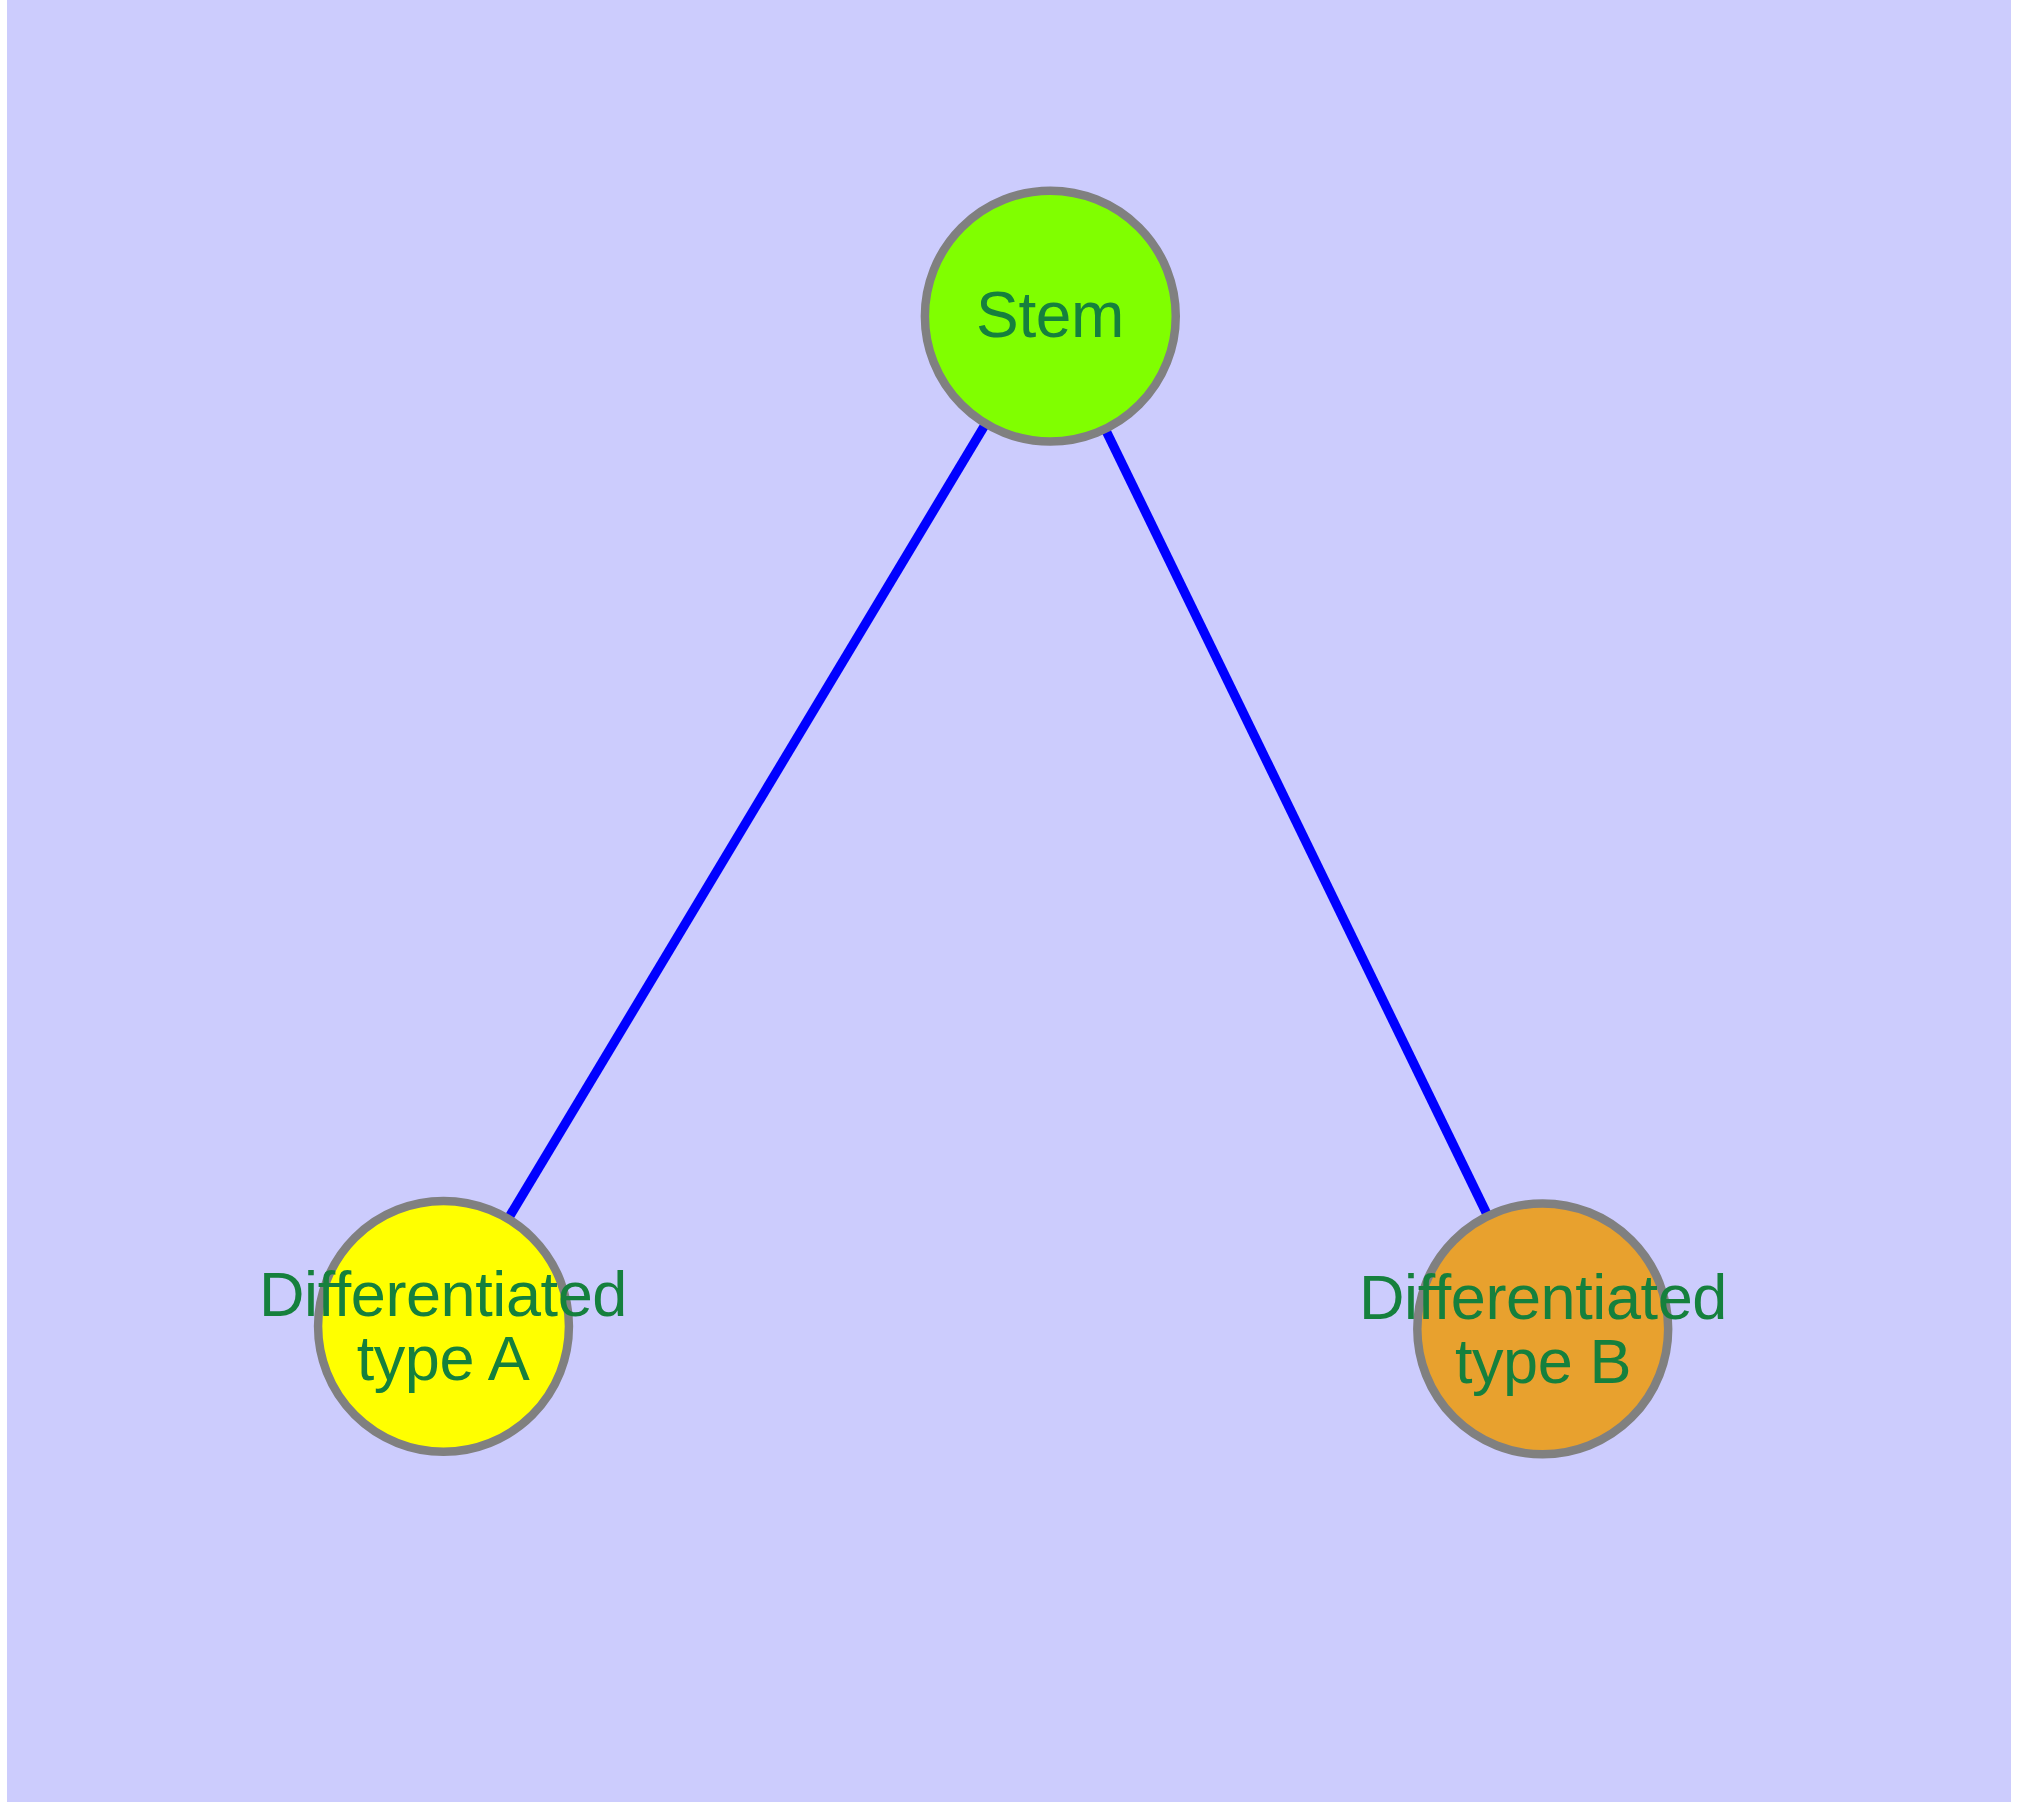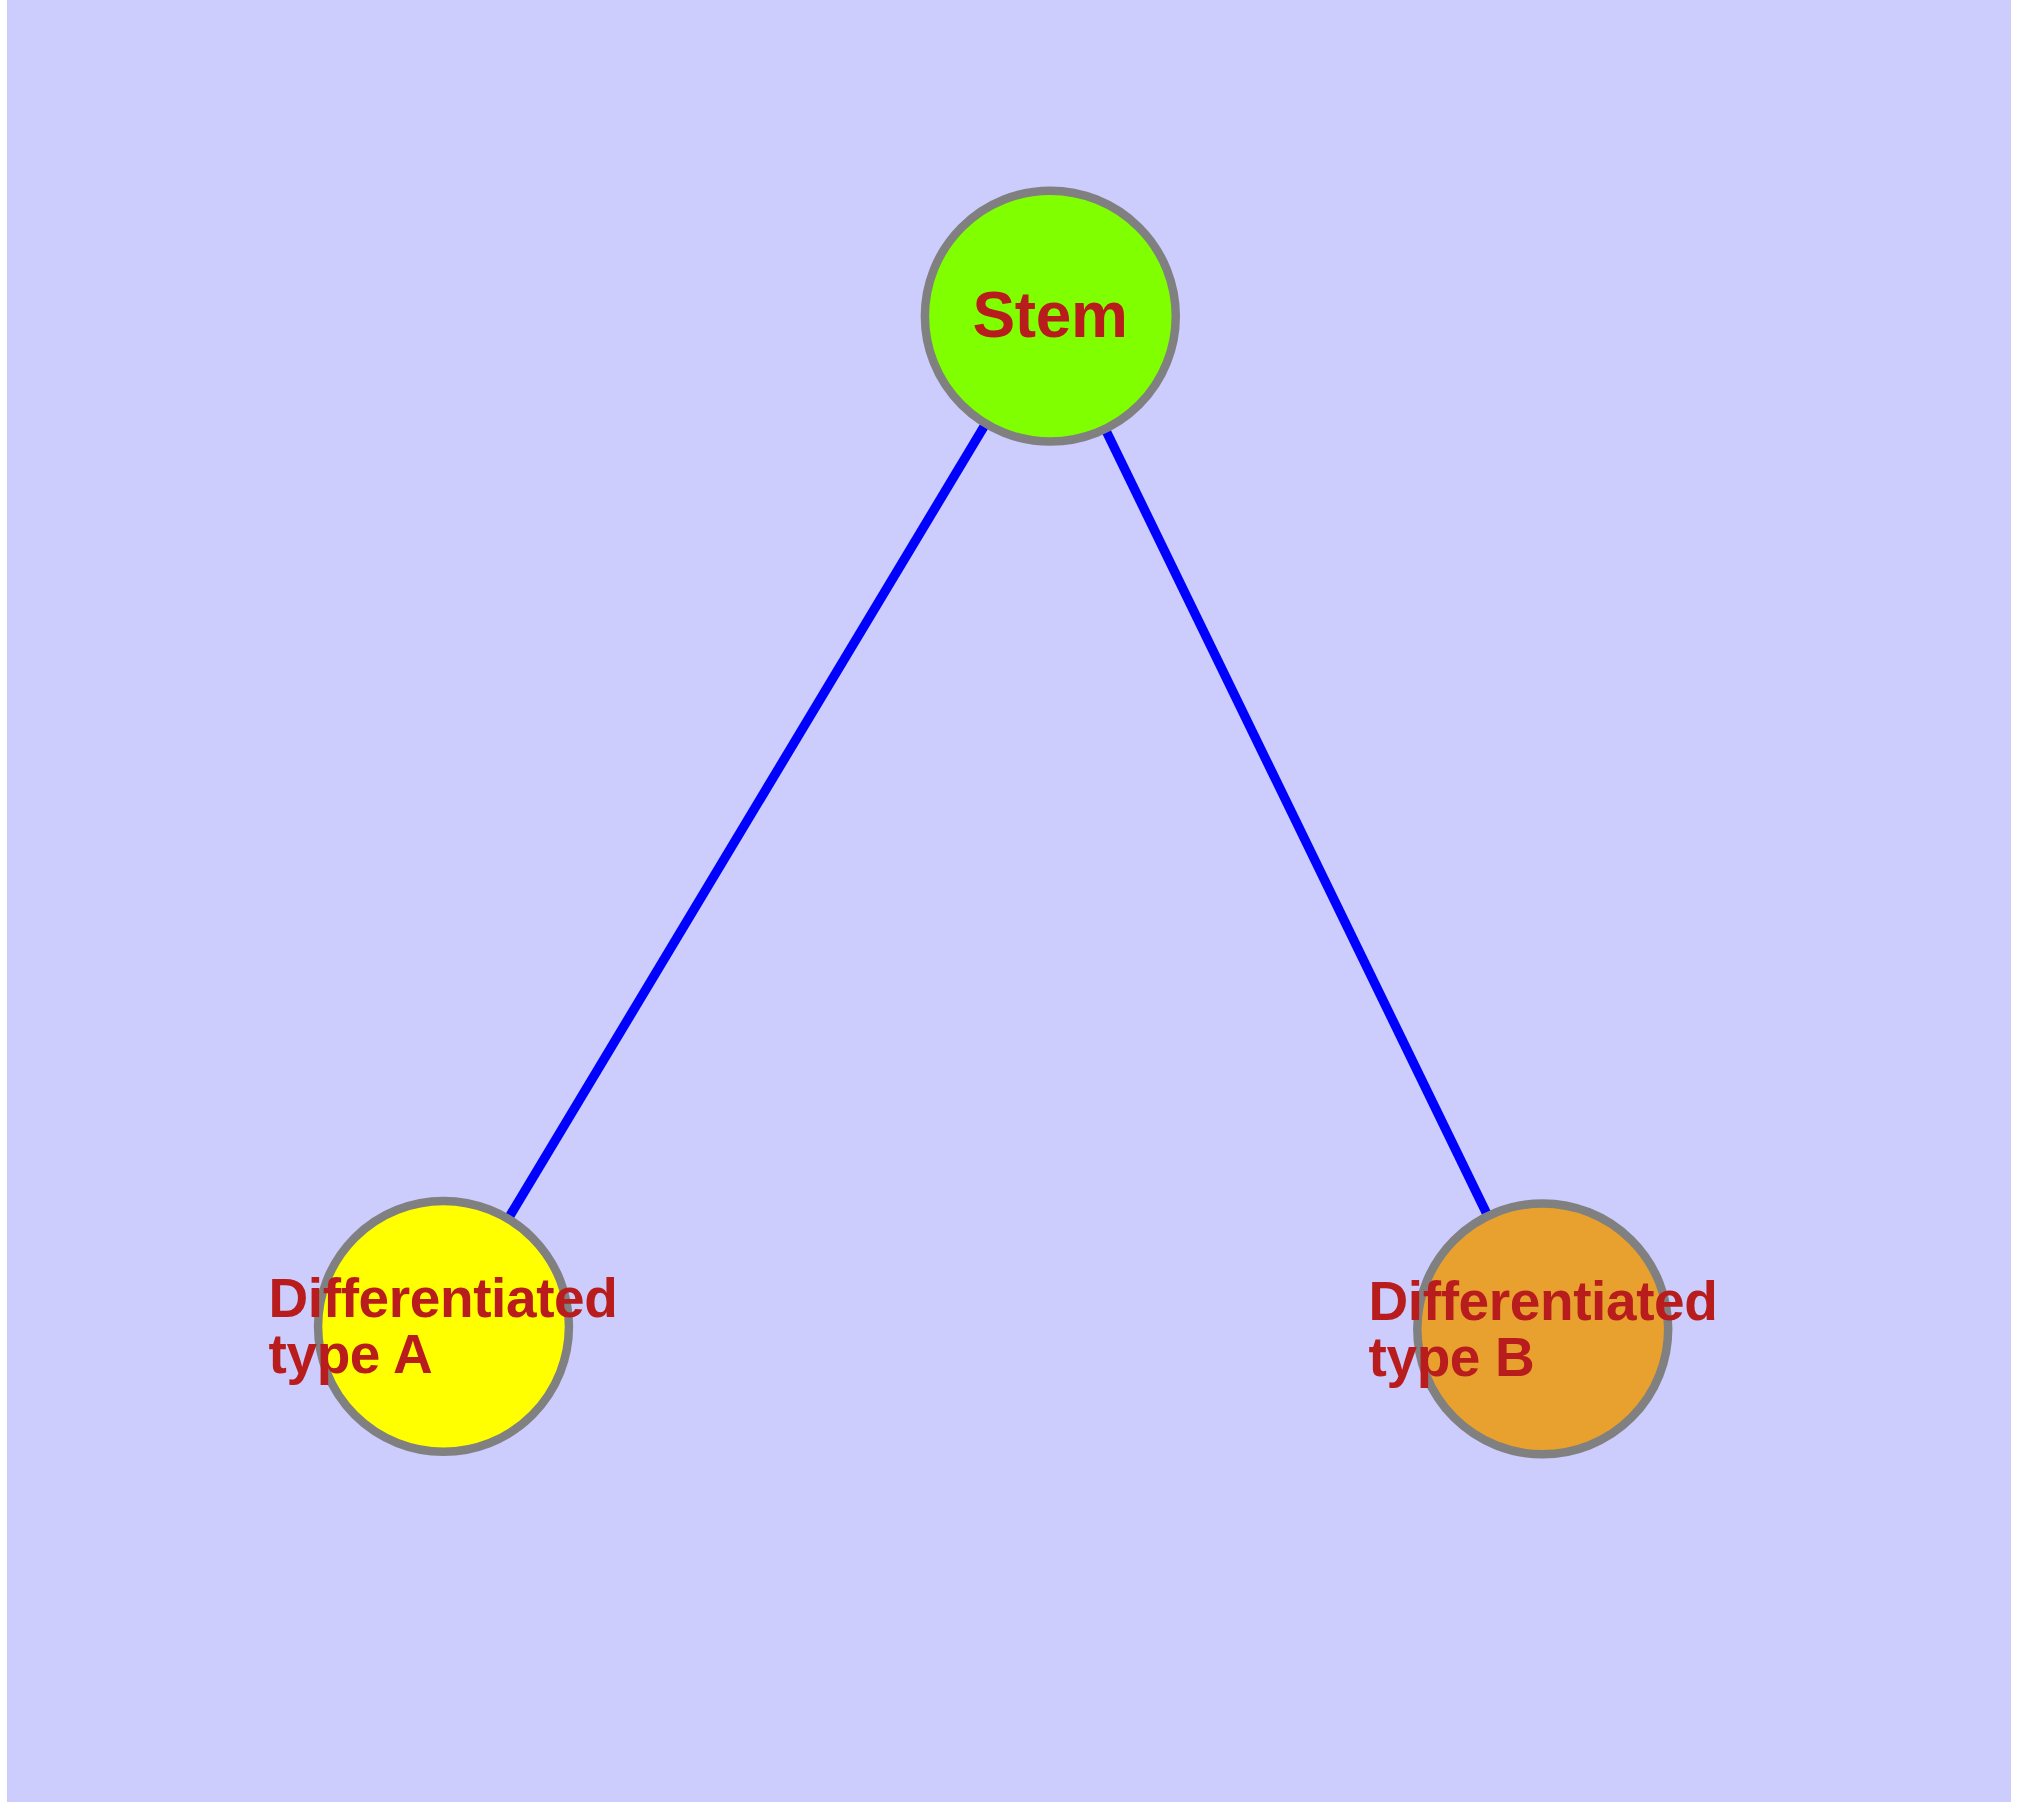--- a/index.html
+++ b/index.html
@@ -25,34 +25,34 @@
   }
   #graph-svg {
     position: absolute;
     left: 0;
     top: 0;
     width: 2021px;
     height: 1812px;
   }
   .node-label {
     position: absolute;
-    text-align: left;
-    color: #b91c1c;
-    font-weight: bold;
+    text-align: center;
+    color: #15803d;
+    font-weight: normal;
     line-height: 1.02;
     white-space: pre;
     pointer-events: none;
     transform: translate(-50%, -50%);
   }
   .label-stem {
     font-size: 64px;
     letter-spacing: -0.4px;
   }
   .label-leaf {
-    font-size: 55px;
+    font-size: 63px;
     letter-spacing: -0.4px;
   }
 </style>
 </head>
 <body>
 
 <div id="canvas">
 
   <div id="plot-area" style="background: rgb(204, 204, 253);"></div>
 

